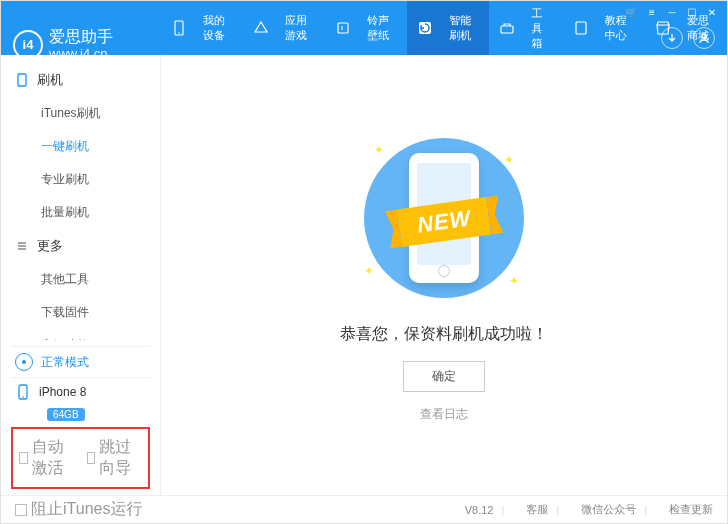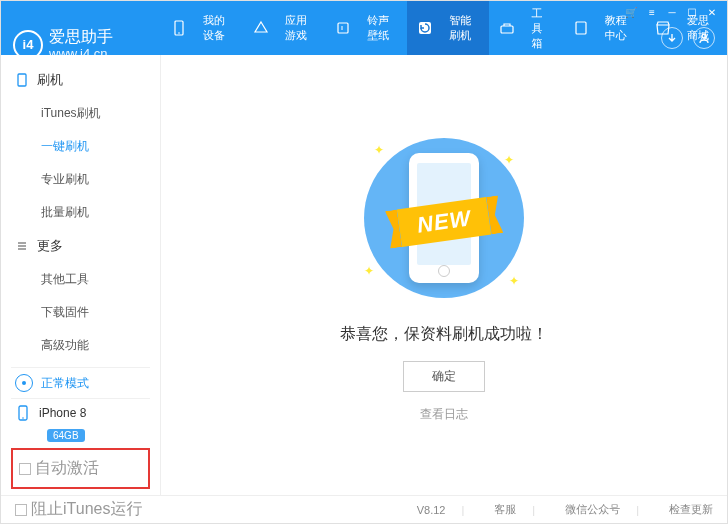--- a/index.html
+++ b/index.html
@@ -59,21 +59,21 @@
     .ribbon::before, .ribbon::after { content:''; position:absolute; top:0; bottom:0; width:12px; background:#ffb300; }
     .ribbon::before { left:-12px; clip-path: polygon(0 0, 100% 0, 100% 100%, 0 100%, 50% 50%); }
     .ribbon::after { right:-12px; clip-path: polygon(0 0, 100% 0, 50% 50%, 100% 100%, 0 100%); }
     .sparkle { position:absolute; color:#ffeb3b; font-size:12px; }
     
     .success-text { font-size: 16px; color: #333; margin-top: 16px; }
     .ok-btn { margin-top: 16px; padding: 6px 28px; border: 1px solid #ccc; background: #fff; font-size: 12px; cursor: pointer; color:#555; }
     .log-link { margin-top: 14px; font-size: 12px; color: #999; cursor: pointer; }
     
     
-    .footer { height: 28px; border-top: 1px solid #eee; display: flex; align-items: center; padding: 0 14px; font-size: 11px; color: #888; gap: 8px; }
+    .footer { height: 28px; border-top: 1px solid #eee; display: flex; align-items: center; padding: 0 14px; font-size: 11px; color: #888; }
     .footer .spacer { flex: 1; }
     .footer-link { margin-left: 14px; cursor: pointer; }
     .divider { margin: 0 8px; color: #ddd; }
   </style>
 </head>
 <body>
 
 <div class="app">
   <div class="header">
     <div class="logo-area">
@@ -208,20 +208,24 @@
               <rect x="4" y="1" width="8" height="14" rx="1.5" fill="none" stroke="#2196f3" stroke-width="1.3"></rect>
               <circle cx="8" cy="13" r="0.8" fill="#2196f3"></circle>
             </svg>
           <span class="device-name">iPhone 8</span>
         </div>
         <span class="badge">64GB</span>
         <div class="options-box">
           <label class="chk">
             <span class="chk-box"></span>
             <span>自动激活</span>
+          </label>
+          <label class="chk">
+            <span class="chk-box"></span>
+            <span>跳过向导</span>
           </label>
         </div>
       </div>
     </div>
 
     <div class="main">
       <div class="illus">
         <div class="illus-circle"></div>
         <span class="sparkle" style="top:15px;left:30px">✦</span>
         <span class="sparkle" style="top:25px;right:30px">✦</span>

